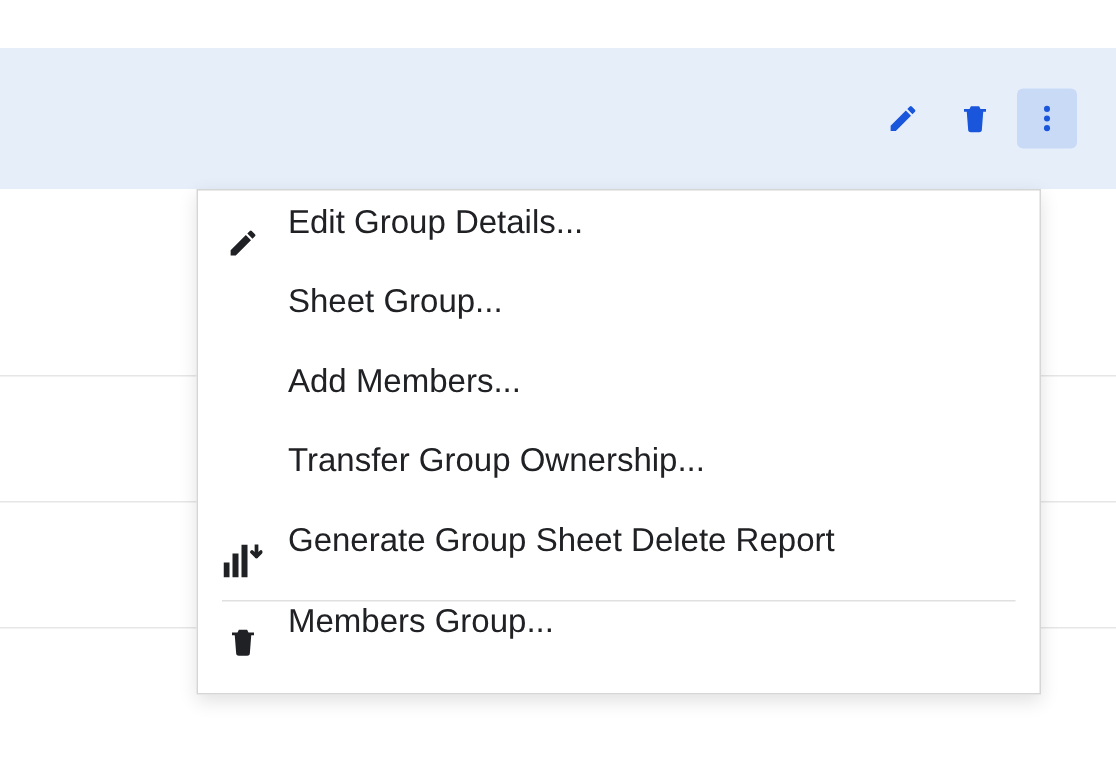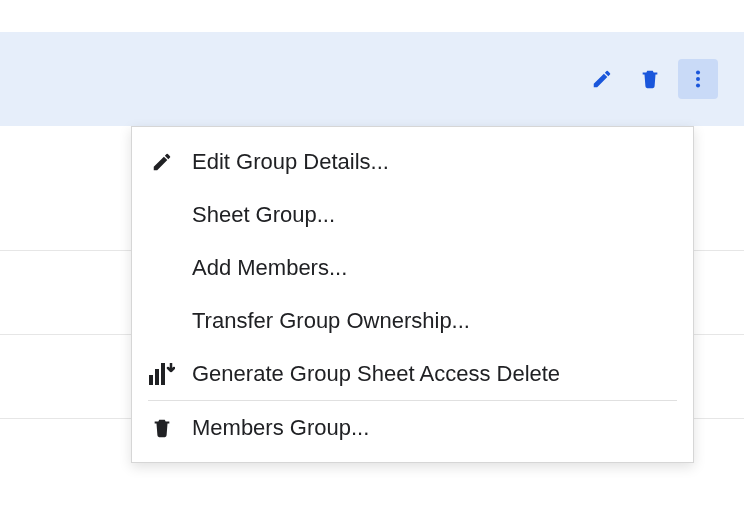--- a/index.html
+++ b/index.html
@@ -52,21 +52,20 @@
     left: 131px;
     width: 563px;
     background: #ffffff;
     border: 1px solid #d6d6d6;
     box-shadow: 0 4px 12px rgba(0,0,0,0.12);
     padding-top: 8px;
     padding-bottom: 8px;
   }
   .menu-item {
     display: flex;
-    align-items: center;
     height: 53px;
     cursor: pointer;
   }
   .menu-icon-slot {
     width: 60px;
     display: flex;
     align-items: center;
     justify-content: center;
     flex-shrink: 0;
   }
@@ -137,21 +136,21 @@
 
   <div class="menu-item">
     <div class="menu-icon-slot">
       <svg width="26" height="22" viewBox="0 0 26 22" fill="#202124">
         <rect x="0" y="12" width="4" height="10"></rect>
         <rect x="6" y="6" width="4" height="16"></rect>
         <rect x="12" y="0" width="4" height="22"></rect>
         <path d="M22 0 v8 m-3 -3 l3 3 l3 -3" stroke="#202124" stroke-width="2.5" fill="none" stroke-linecap="round" stroke-linejoin="round"></path>
       </svg>
     </div>
-    <span class="menu-label">Generate Group Sheet Access Delete</span>
+    <span class="menu-label">Generate Group Sheet Delete Report</span>
   </div>
 
   <div class="menu-sep"></div>
 
   <div class="menu-item">
     <div class="menu-icon-slot">
       <svg width="22" height="22" viewBox="0 0 24 24" fill="#202124">
         <path d="M6 7h12l-1 13a2 2 0 0 1-2 2H9a2 2 0 0 1-2-2L6 7zm3-4h6l1 2h4v2H4V5h4l1-2z"></path>
       </svg>
     </div>

